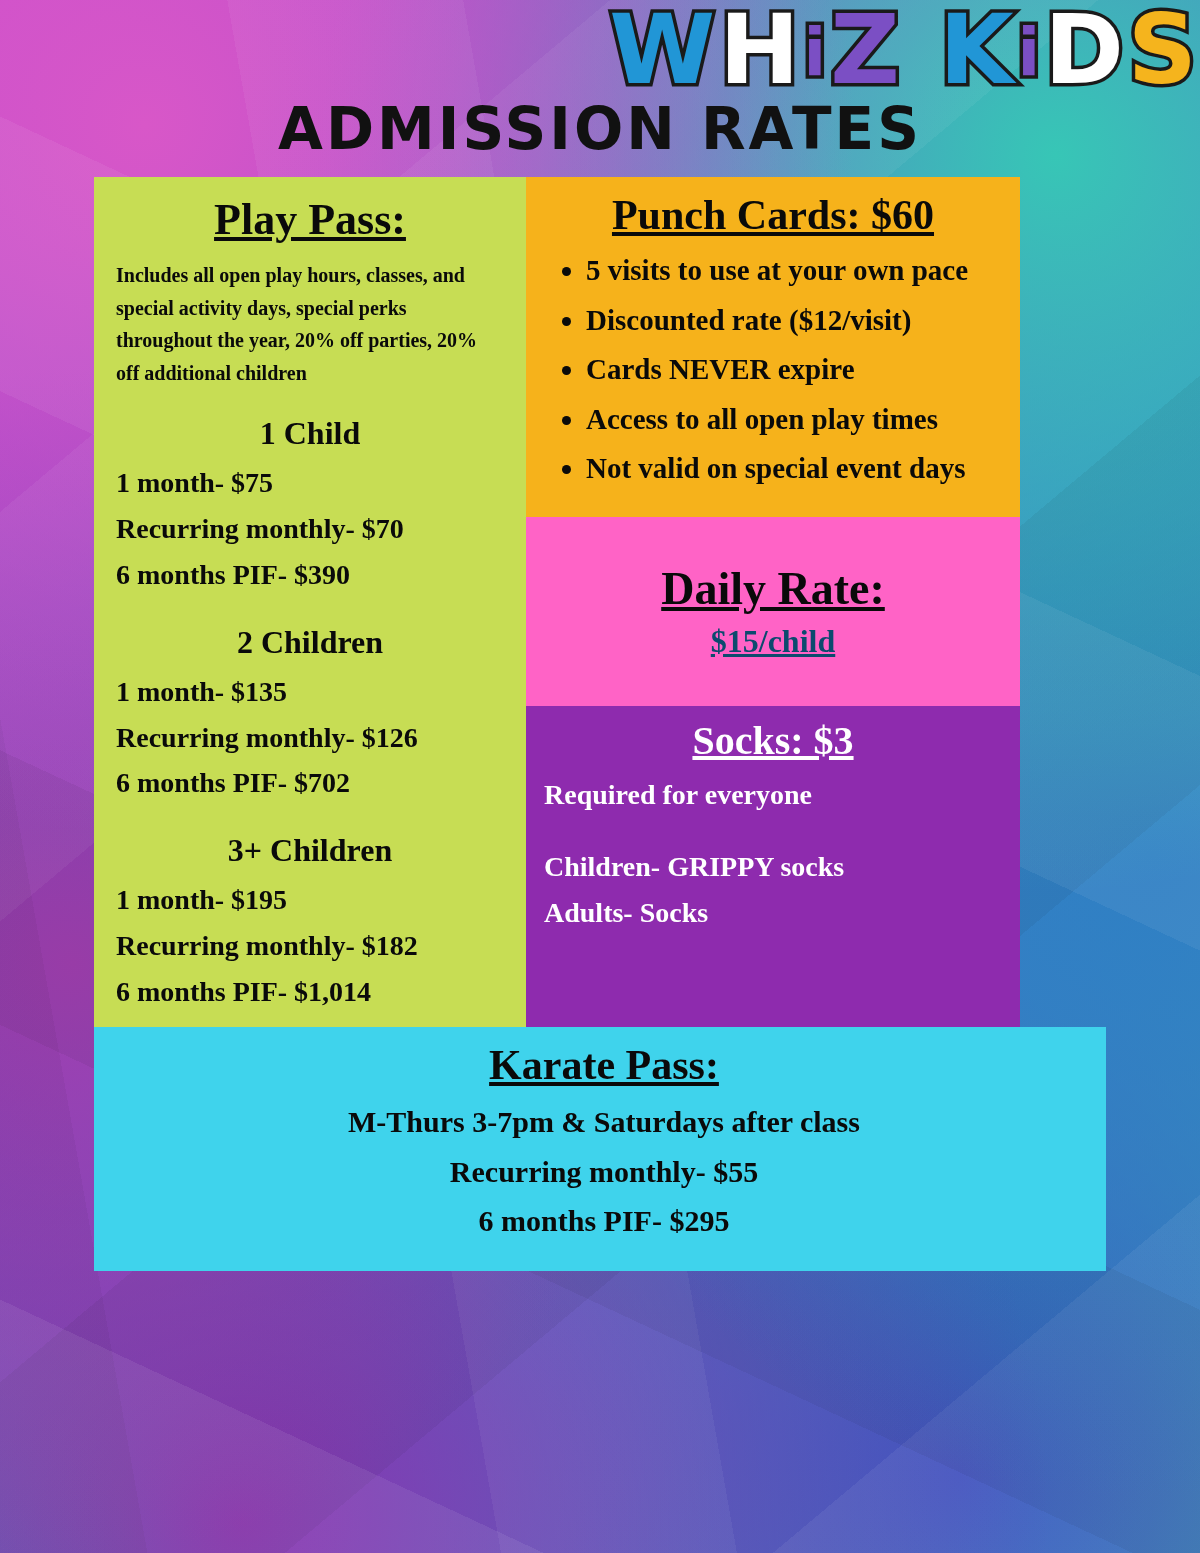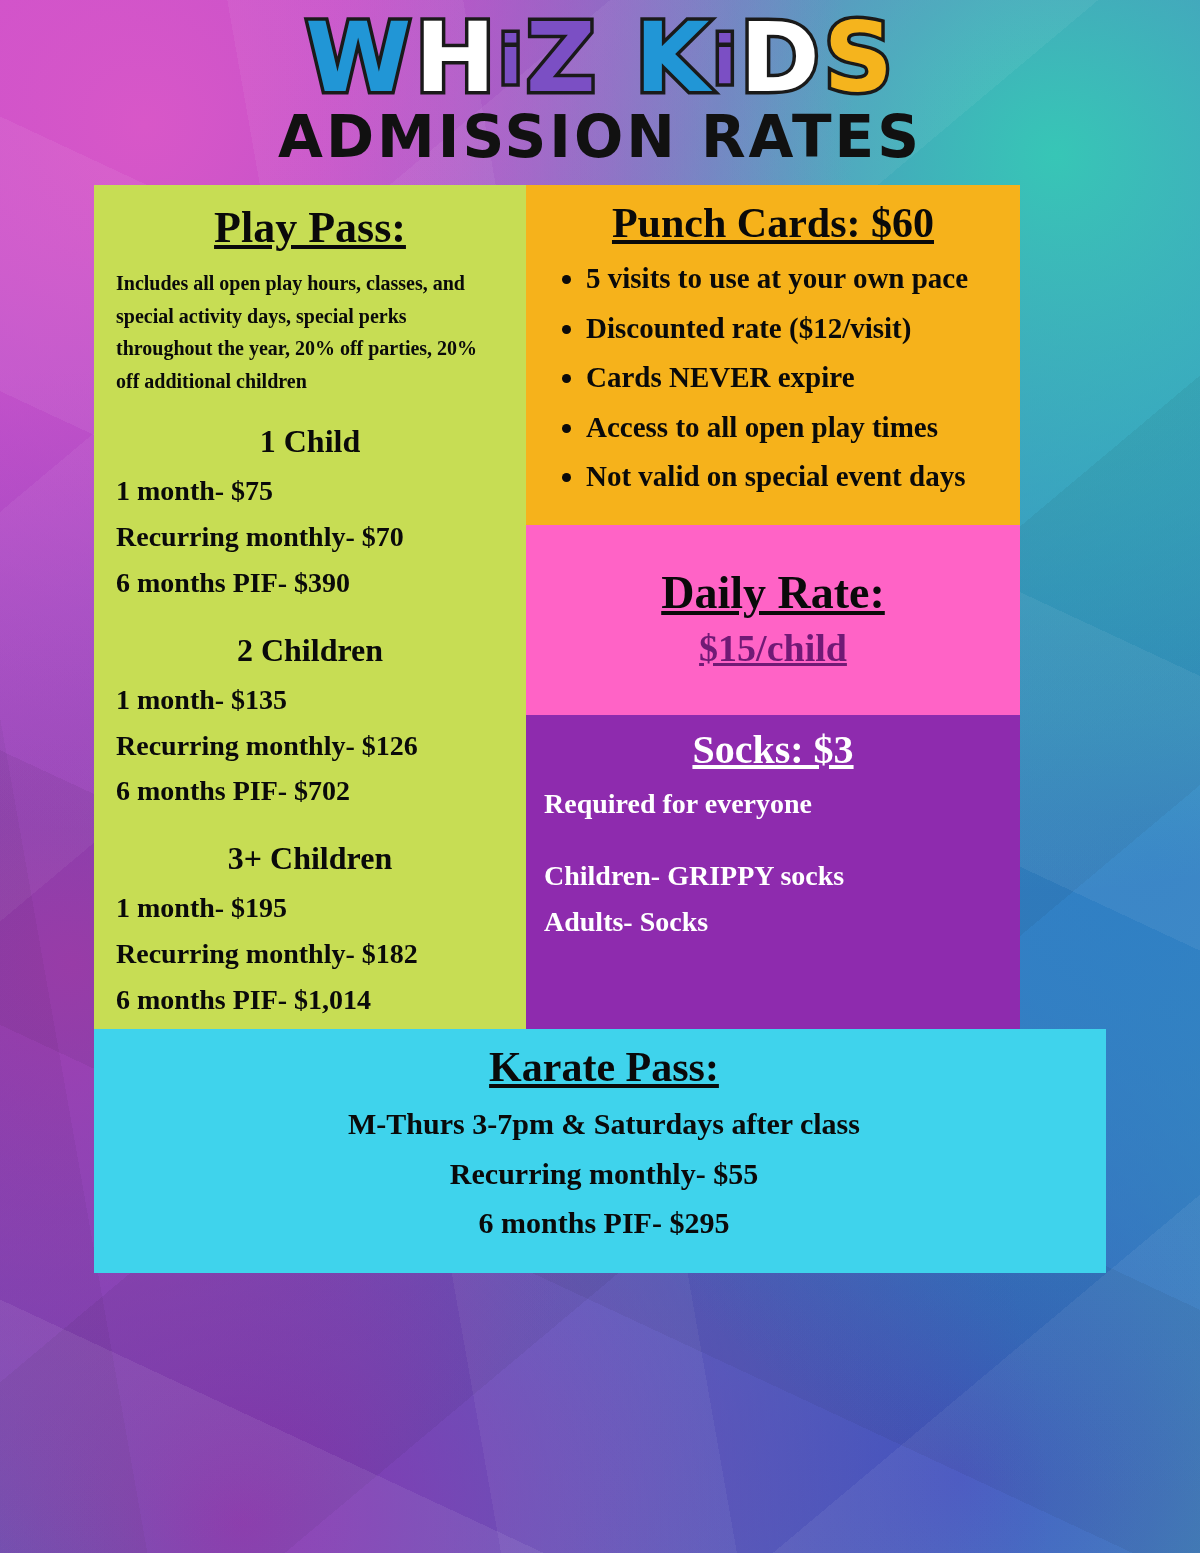--- a/index.html
+++ b/index.html
@@ -35,22 +35,21 @@
     background:
       linear-gradient(25deg, rgba(255,255,255,0.07) 0 12%, transparent 12% 25%, rgba(0,0,0,0.05) 25% 38%, transparent 38% 55%, rgba(255,255,255,0.06) 55% 68%, transparent 68% 100%),
       linear-gradient(-40deg, rgba(255,255,255,0.06) 0 14%, transparent 14% 30%, rgba(0,0,0,0.05) 30% 46%, transparent 46% 64%, rgba(255,255,255,0.05) 64% 80%, transparent 80% 100%),
       linear-gradient(80deg, rgba(0,0,0,0.04) 0 10%, transparent 10% 34%, rgba(255,255,255,0.05) 34% 50%, transparent 50% 100%);
     pointer-events: none;
   }
 
   
   .logo-wrap {
     position: relative;
-    text-align: center;
-    padding-top: 8px;
+    text-align: right;
   }
   .logo {
     font-family: "DejaVu Sans", sans-serif;
     font-weight: bold;
     font-size: 96px;
     letter-spacing: 2px;
     line-height: 1.05;
     display: inline-block;
   }
   .logo span {
@@ -83,21 +82,21 @@
     width: 1012px;
     margin: 0 auto;
   }
   .cols {
     display: flex;
     align-items: stretch;
   }
   .col-left {
     width: 432px;
     background: #c7dd54;
-    padding: 12px 22px 6px 22px;
+    padding: 12px 22px 12px 22px;
     box-sizing: border-box;
   }
   .col-right {
     width: 494px;
     display: flex;
     flex-direction: column;
   }
 
   .head {
     text-align: center;
@@ -155,23 +154,23 @@
     padding: 6px 16px 14px 16px;
     box-sizing: border-box;
     flex: 1 1 auto;
     display: flex;
     flex-direction: column;
     justify-content: center;
   }
   .daily-line2 {
     text-align: center;
     font-weight: bold;
-    font-size: 38px;
+    font-size: 32px;
     text-decoration: underline;
-    color: #701a75;
+    color: #0c4a6e;
     line-height: 1.2;
   }
 
   .socks {
     background: #8e2bae;
     padding: 8px 18px 27px 18px;
     box-sizing: border-box;
     flex: 1 1 auto;
     color: #ffffff;
   }

